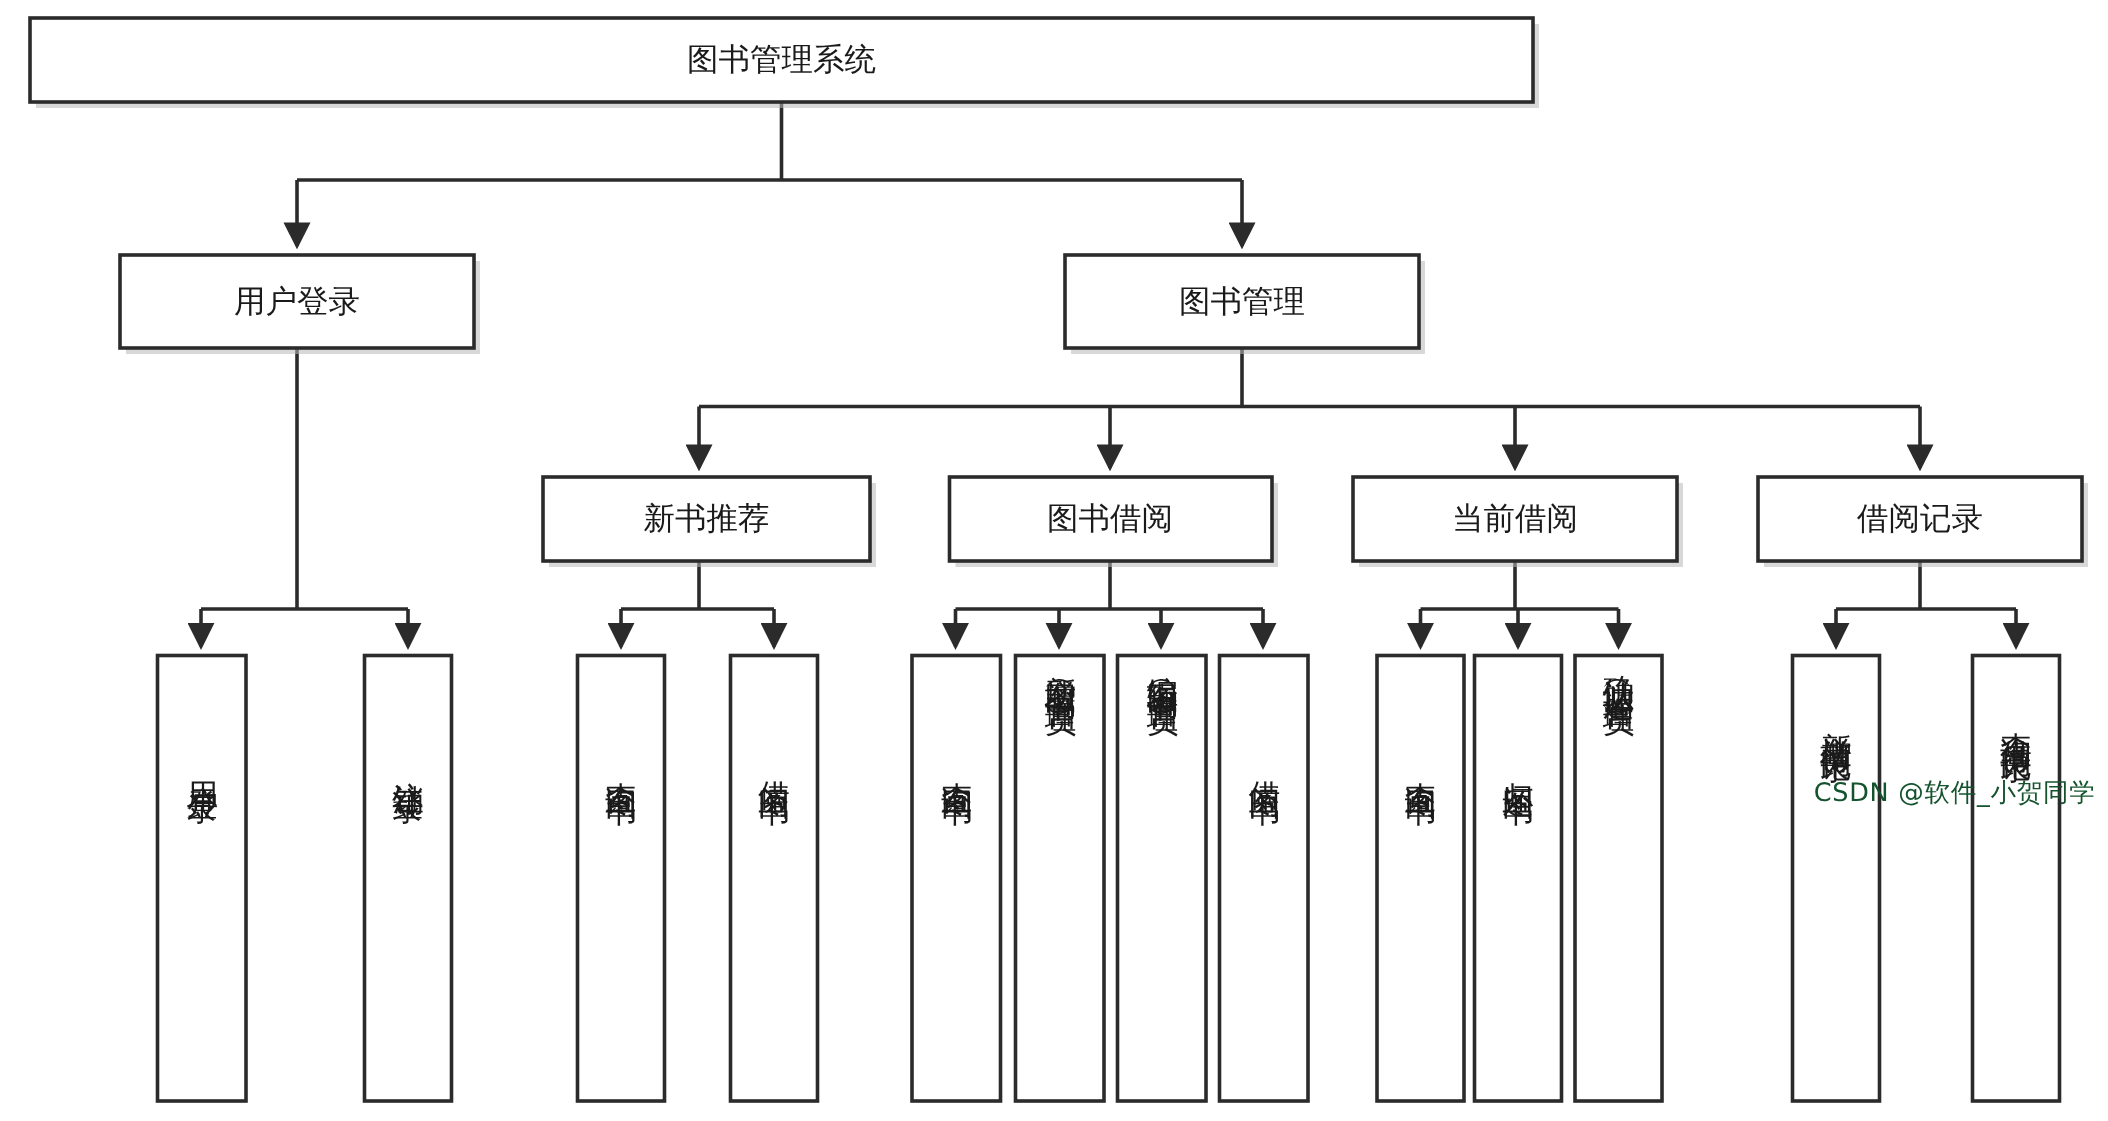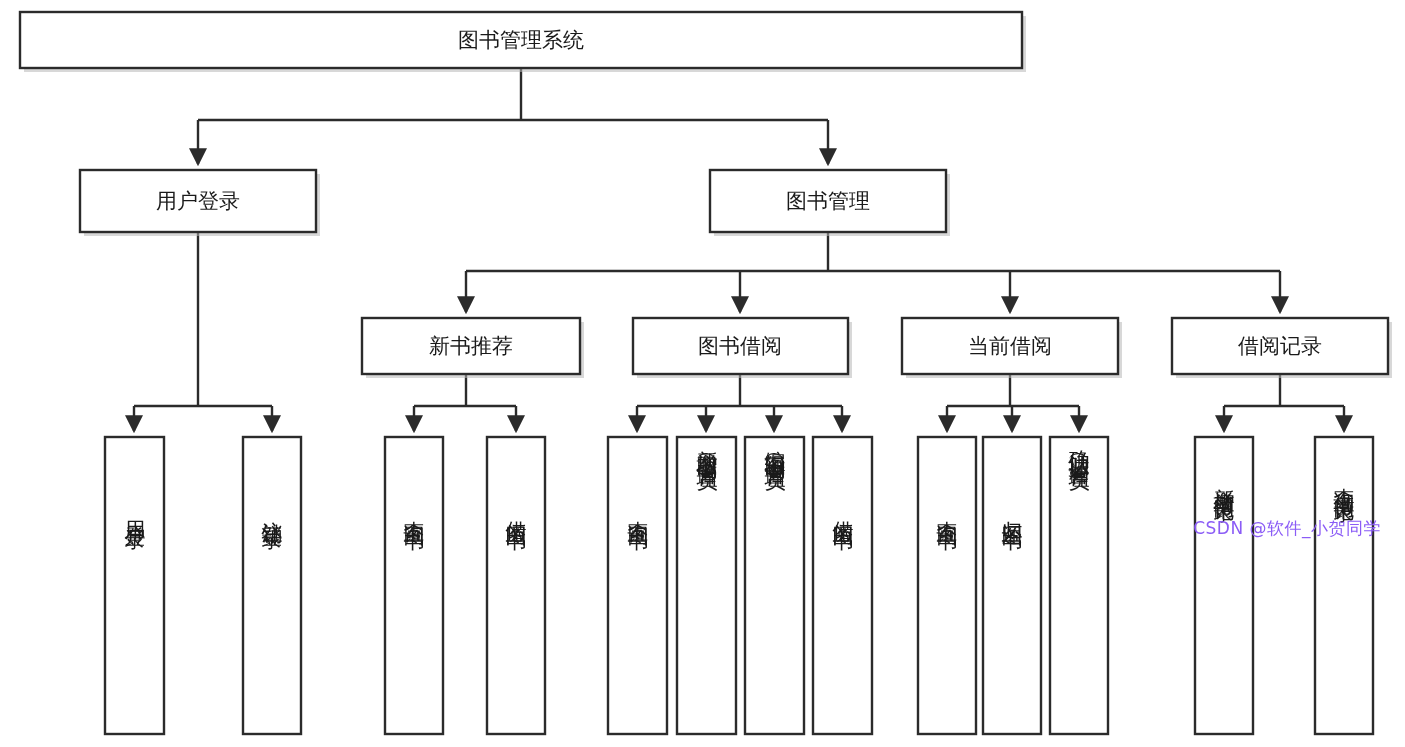--- a/index.html
+++ b/index.html
@@ -53,25 +53,25 @@
   .leaf-label {
     font-family: "DejaVu Sans", "Liberation Sans", sans-serif;
     fill: #1a1a1a;
     font-size: 21px;
     text-anchor: middle;
     writing-mode: vertical-rl;
     letter-spacing: 3px;
   }
   .watermark {
     position: absolute;
-    right: 24px;
+    right: 8px;
     bottom: 4px;
     font-family: "DejaVu Sans", "Liberation Sans", sans-serif;
     font-size: 17px;
-    color: #8b5cf6;
+    color: #14532d;
     letter-spacing: 0.5px;
     user-select: none;
     pointer-events: none;
   }
 </style>
 </head>
 <body>
 
 <div id="diagram-root">
 

